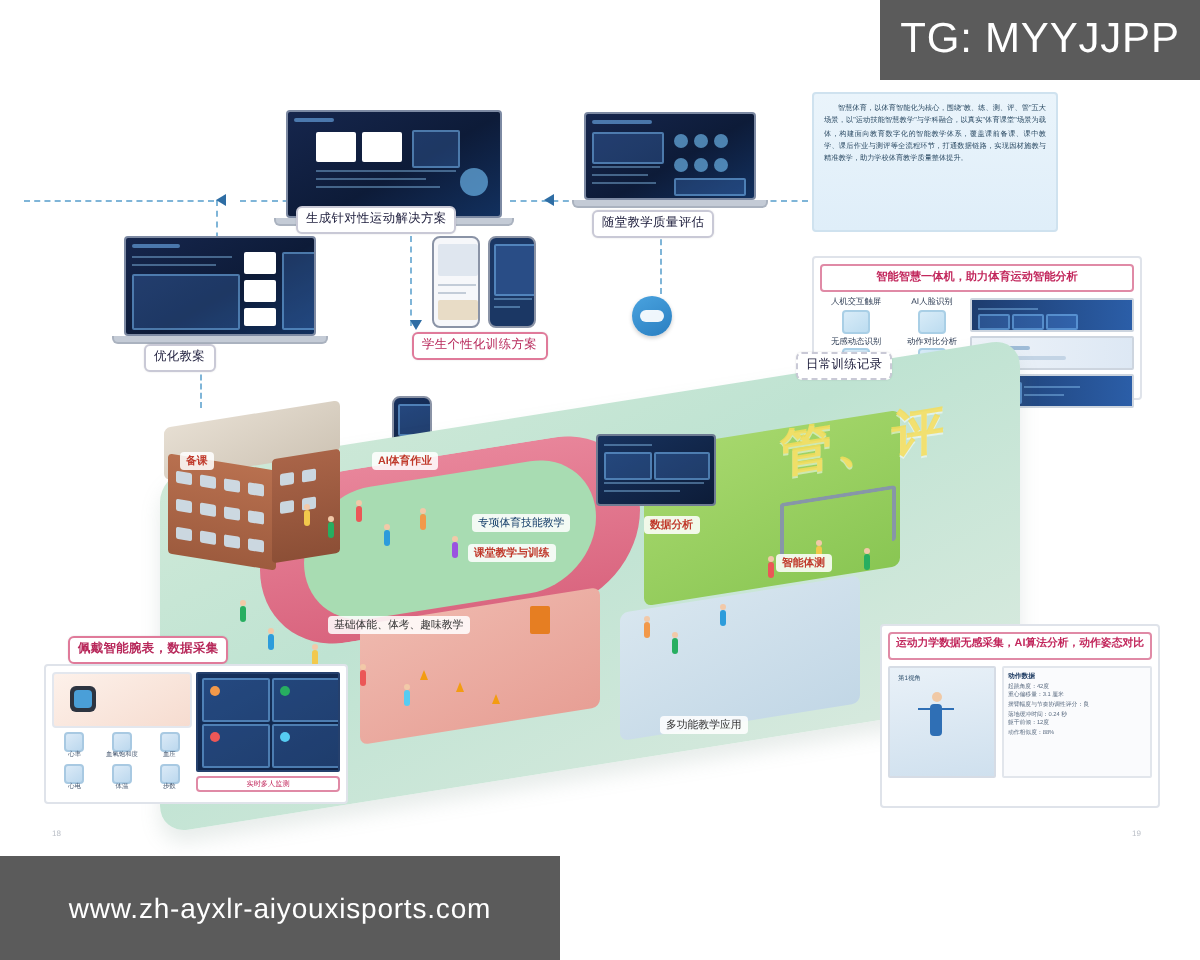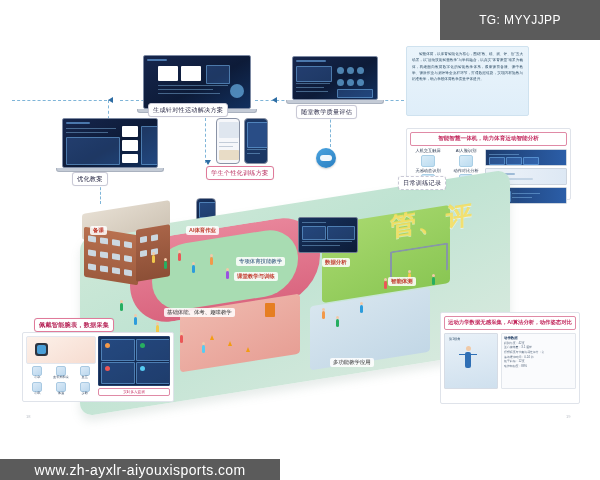--- a/index.html
+++ b/index.html
@@ -237,25 +237,25 @@
     background:linear-gradient(150deg,#4aa3df,#2a7fc1);
     box-shadow:0 1px 2px rgba(0,0,0,.2);
   }
   .cloud-ic::before{
     content:"";position:absolute;left:4px;top:7px;width:12px;height:6px;border-radius:4px;background:#fff;opacity:.92;
   }
 
   
   .wm{
     position:absolute;background:#5b5b5b;color:#ffffff;
-    font-size:12px;letter-spacing:.4px;
+    font-size:21px;letter-spacing:.4px;
     display:flex;align-items:center;justify-content:center;
   }
   #wm-tg{right:0;top:0;width:160px;height:40px;}
-  #wm-url{left:0;bottom:0;width:280px;height:21px;font-size:14px;}
+  #wm-url{left:0;bottom:0;width:280px;height:52px;font-size:14px;}
 
   .pgnum{position:absolute;font-size:4px;color:#b9bec6;}
 </style>
 </head>
 <body>
 
 <div id="page">
 
   <div class="dline" style="left:12px;top:100px;width:95px;"></div>
   <div class="dline" style="left:120px;top:100px;width:35px;"></div>

